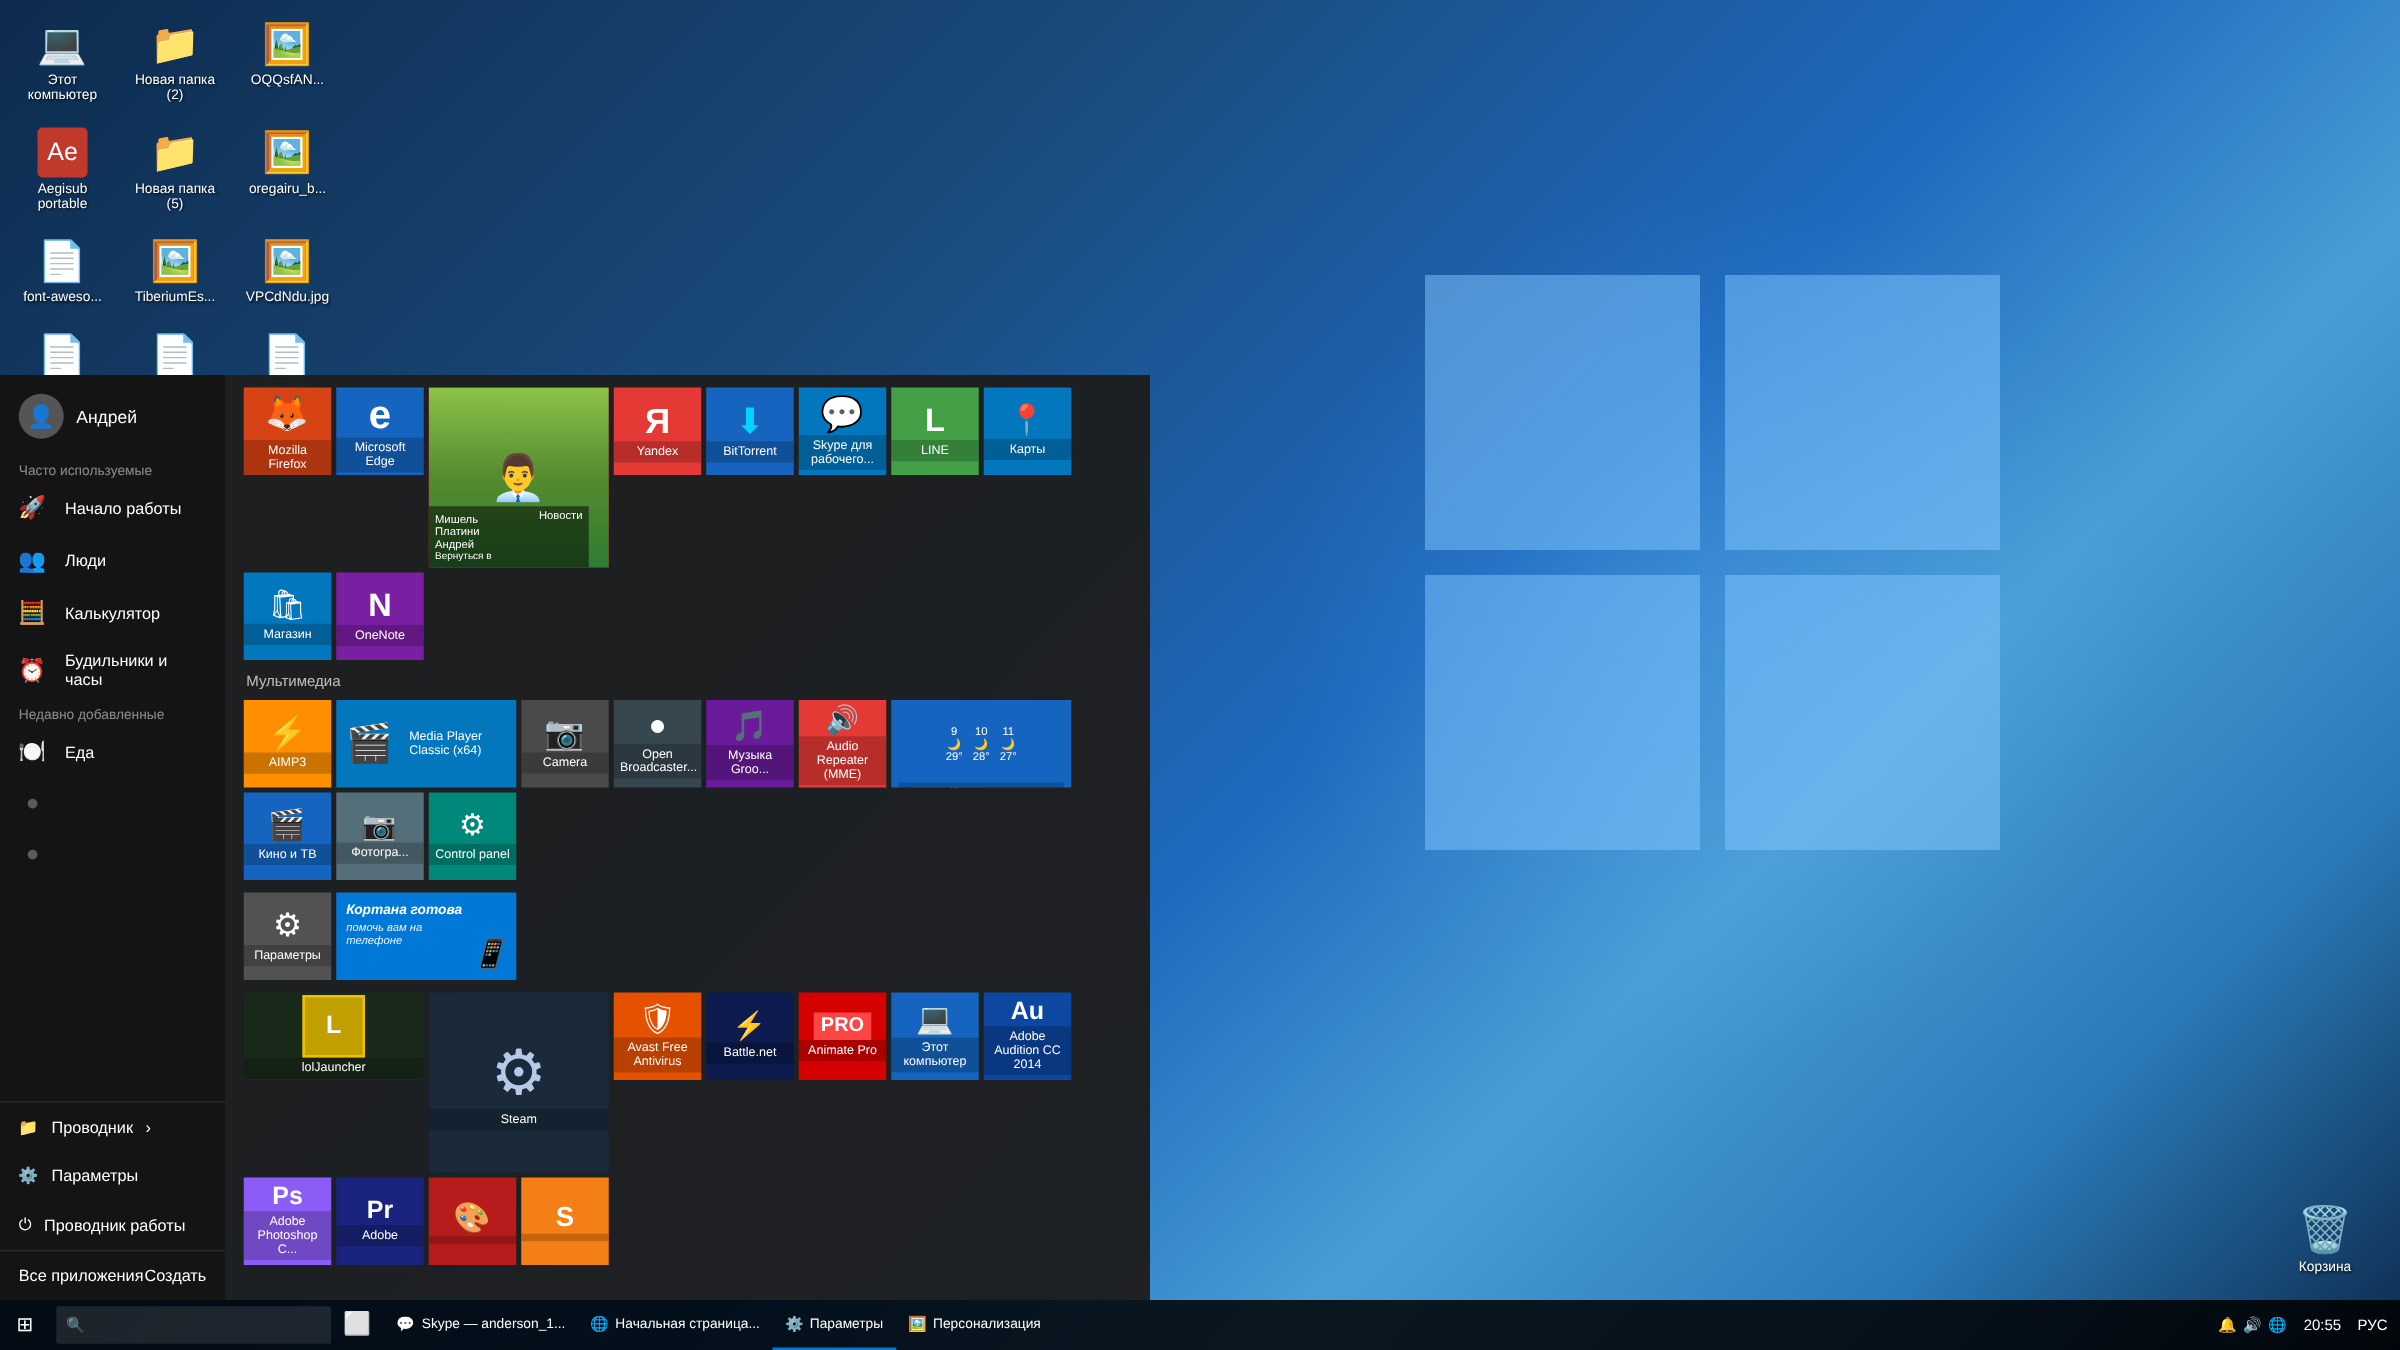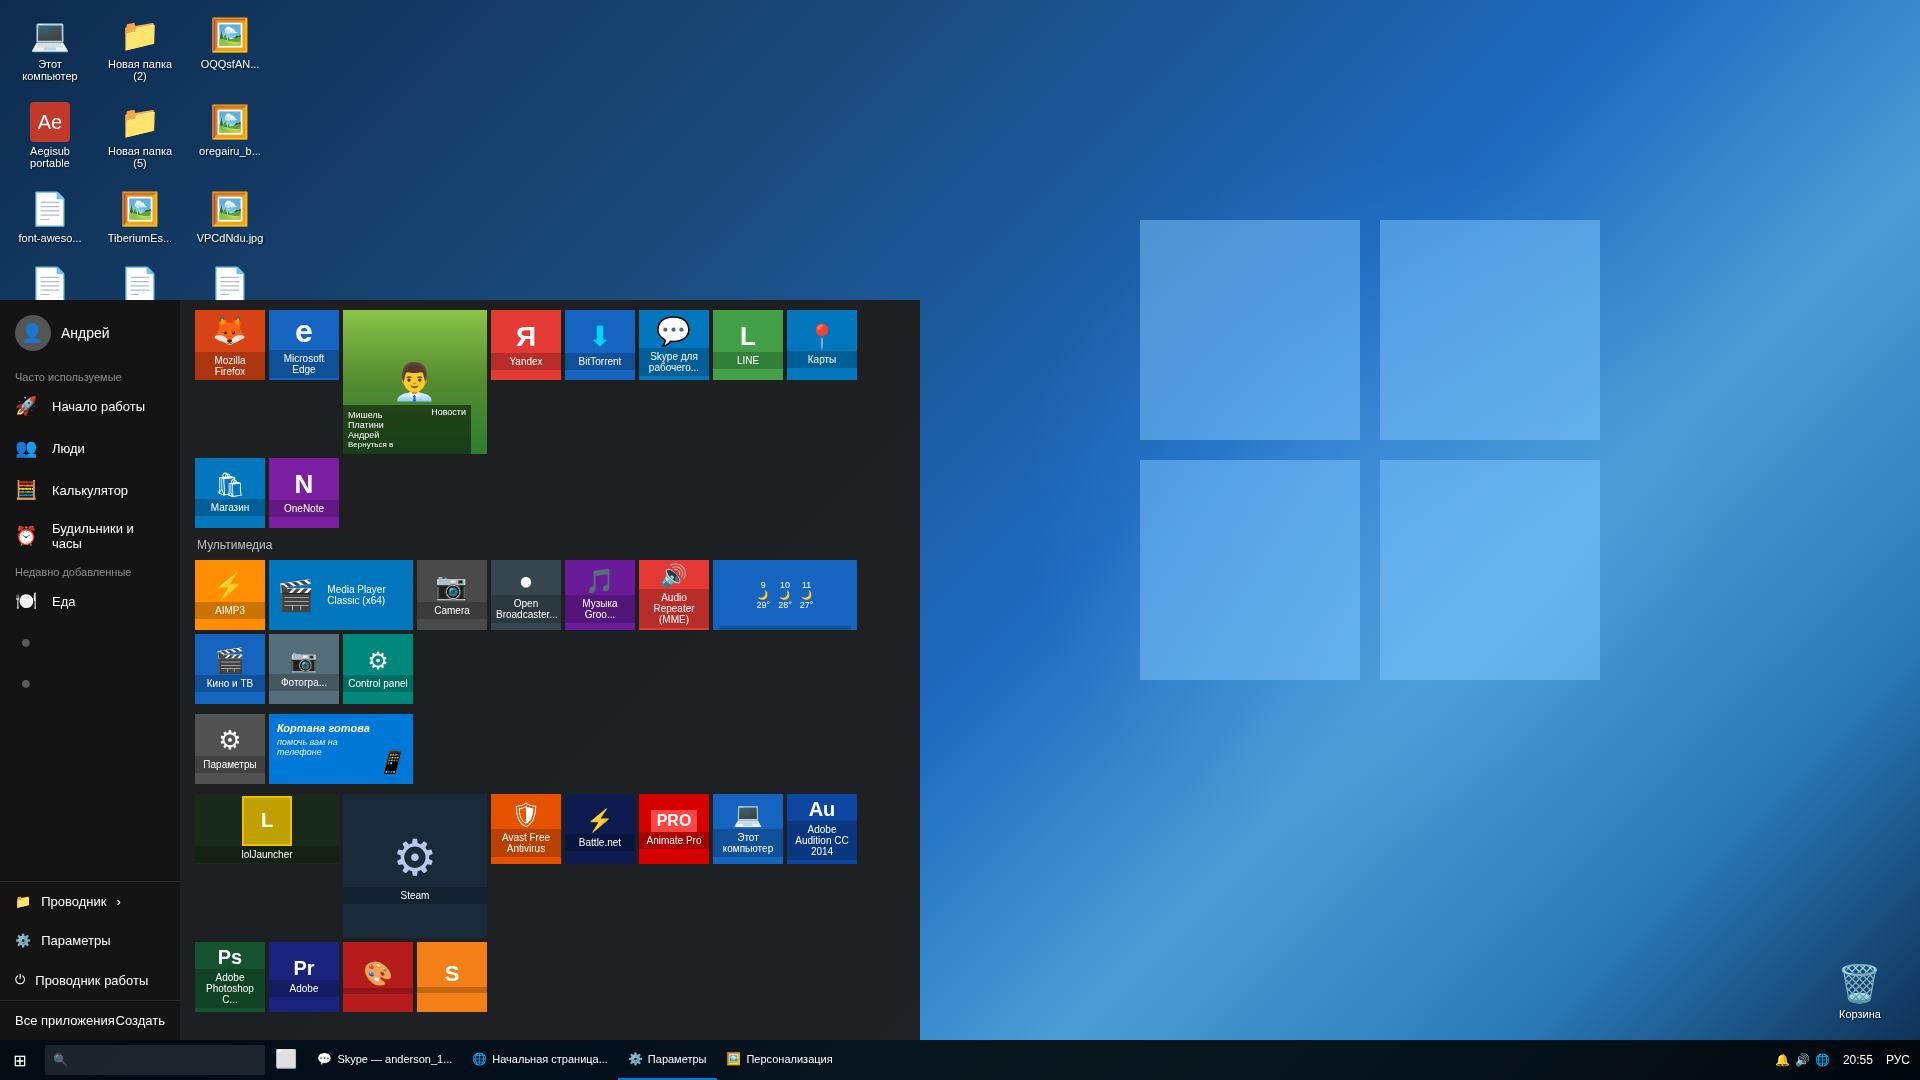--- a/index.html
+++ b/index.html
@@ -286,21 +286,21 @@
     .t-controlpanel { background: #00897b; }
     .t-steam { background: #1a2a3a; }
     .t-maps { background: #0277bd; }
     .t-store { background: #0277bd; }
     .t-onenote { background: #7b1fa2; }
     .t-avast { background: #e65100; }
     .t-battlenet { background: #0d1b4e; }
     .t-animatepro { background: #d50000; }
     .t-thispc { background: #1565c0; }
     .t-audition { background: #0d47a1; }
-    .t-photoshop { background: #14532d; }
+    .t-photoshop { background: #8b5cf6; }
     .t-premiere { background: #1a237e; }
     .t-coral { background: #b71c1c; }
     .t-sketch { background: #f57f17; }
     .t-cortana { background: #0078d7; }
     .t-settings-tile { background: #525252; }
 
     
     .news-tile-img {
       width: 100%;
       height: 100%;

